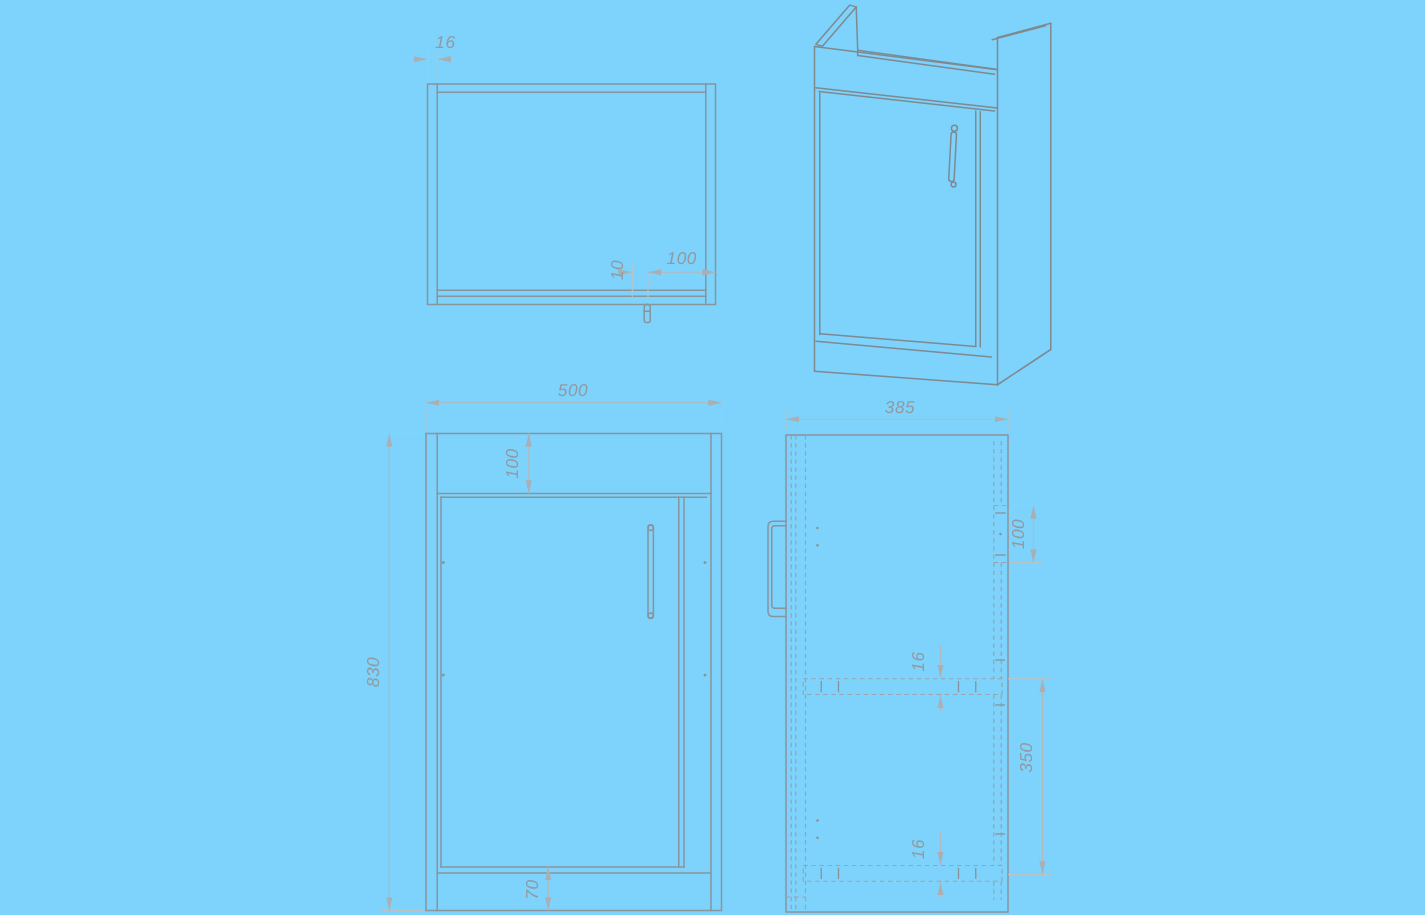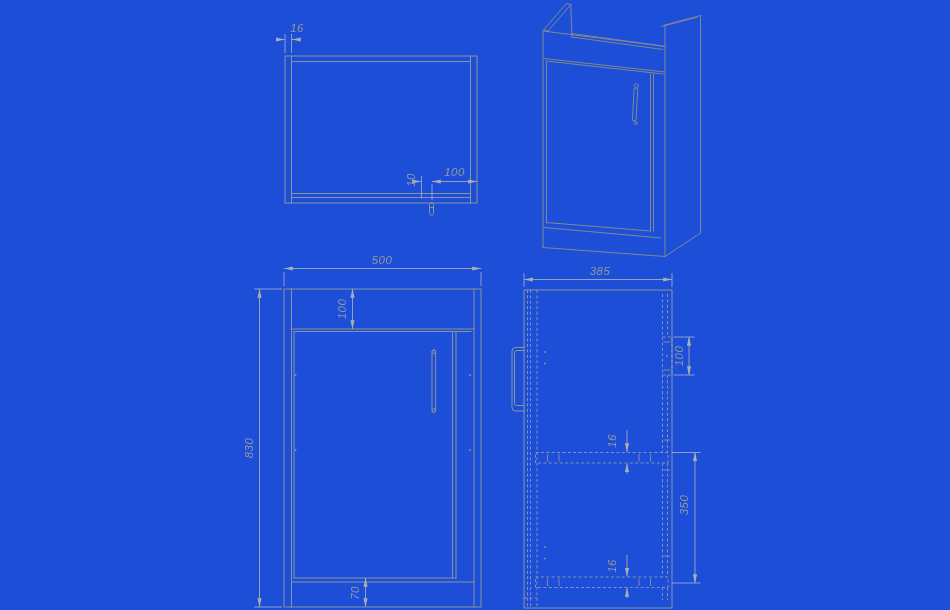--- a/index.html
+++ b/index.html
@@ -1,16 +1,16 @@
 <!DOCTYPE html>
 <html><head>
 <meta charset="utf-8">
 <style>
   html,body{margin:0;padding:0;background:#ffffff;}
-  .canvas{position:relative;width:950px;height:610px;background:#1d4ed8;overflow:hidden;
+  .canvas{position:relative;width:950px;height:610px;background:#7dd3fc;overflow:hidden;
           font-family:"Liberation Sans",sans-serif;}
   svg{display:block;}
   .obj{stroke:#8a949b;stroke-width:1;fill:none;stroke-linecap:square;}
   .iso{stroke:#7f8990;stroke-width:1;fill:none;stroke-linecap:round;stroke-linejoin:round;}
   .dash{stroke:#9aa3a9;stroke-width:0.8;fill:none;stroke-dasharray:3,2.4;}
   .dim{stroke:#b2b8bc;stroke-width:0.8;fill:none;}
   .ext{stroke:#bcc2c6;stroke-width:0.7;fill:none;}
   .mark{stroke:#8a949b;stroke-width:0.9;fill:none;}
   .dot{fill:#8a949b;stroke:none;}
   text.d{font-family:"Liberation Sans",sans-serif;font-style:italic;font-size:11.5px;

